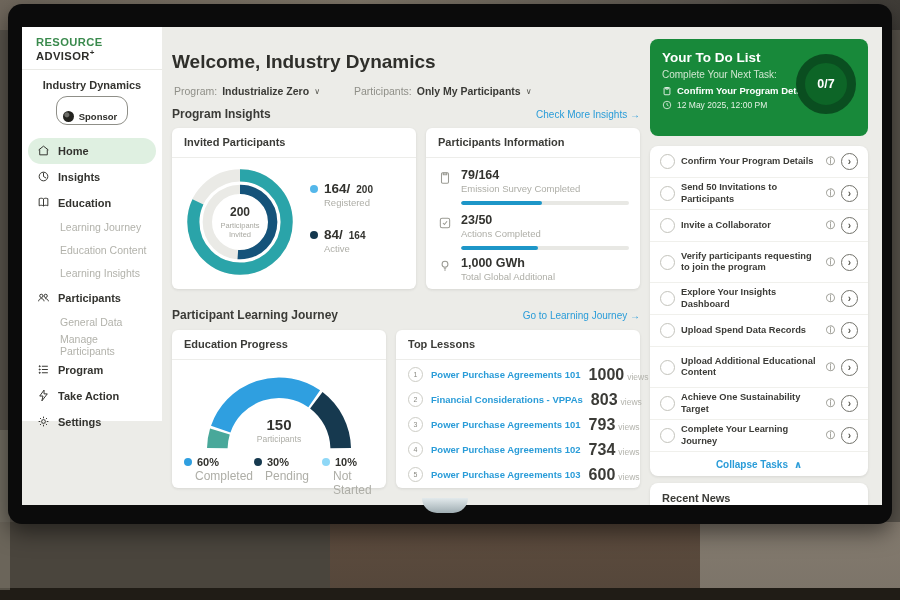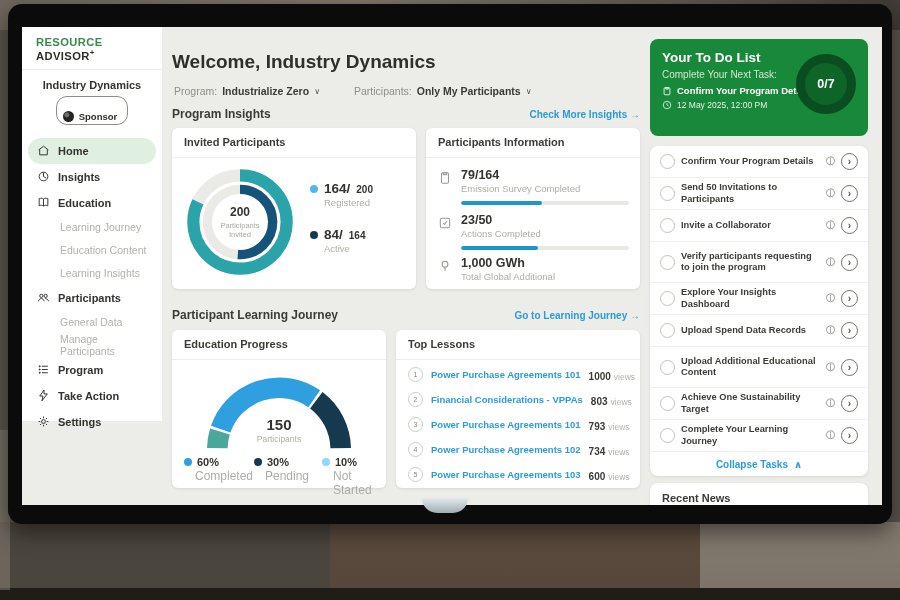--- a/index.html
+++ b/index.html
@@ -42,21 +42,21 @@
     font-size:10.5px;color:#b2b2ab;cursor:pointer;}
   
   .h1{position:absolute;left:150px;top:24px;font-size:19px;font-weight:700;color:#2f2f2b;}
   .filters{position:absolute;left:152px;top:58px;display:flex;gap:34px;font-size:10.5px;}
   .filter{display:flex;align-items:center;gap:5px;cursor:pointer;}
   .f-label{color:#8f8f88;}
   .f-value{font-weight:700;color:#3a3a36;}
   .f-chev{color:#55554f;font-size:8px;}
   .sec-row{position:absolute;left:150px;width:468px;display:flex;justify-content:space-between;align-items:center;}
   .sec-title{font-size:12px;font-weight:700;color:#3b3b37;}
-  .sec-link{font-size:10px;font-weight:700;color:#2a9cd8;cursor:pointer;}
+  .sec-link{font-size:10px;font-weight:400;color:#2a9cd8;cursor:pointer;}
   .card{position:absolute;background:#fff;border-radius:6px;box-shadow:0 1px 3px rgba(30,30,30,.10);}
   .card-h{height:29px;line-height:29px;padding:0 12px;border-bottom:1px solid #ededea;
     font-size:11px;font-weight:700;color:#3b3b37;}
   
   .donut-wrap{position:absolute;left:12px;top:38px;width:112px;height:112px;}
   .donut-center{position:absolute;left:0;top:0;width:112px;height:112px;display:flex;flex-direction:column;
     align-items:center;justify-content:center;text-align:center;}
   .donut-center .v{font-size:12px;font-weight:700;color:#33332f;}
   .donut-center .l{font-size:7.5px;color:#a9a9a2;width:58px;line-height:1.25;margin-top:2px;}
   .leg-entry{position:absolute;left:138px;}
@@ -79,21 +79,21 @@
   .gauge-center .l{font-size:8.5px;color:#aeaea7;margin-top:1px;}
   .g-leg{position:absolute;top:126px;width:64px;}
   .g-leg .line{display:flex;align-items:center;gap:5px;font-size:11px;font-weight:700;color:#33332f;}
   .g-leg .lbl{margin-left:11px;font-size:12px;color:#aeaea7;margin-top:1px;}
   
   .lesson-row{display:flex;align-items:center;gap:8px;height:25px;padding:0 12px;cursor:default;}
   .rank{width:13px;height:13px;border:1px solid #cdcdc6;border-radius:50%;font-size:7px;color:#8a8a83;
     display:flex;align-items:center;justify-content:center;flex:none;}
   .lesson-t{font-size:9.5px;font-weight:700;color:#2a9cd8;cursor:pointer;white-space:nowrap;}
   .views{margin-left:auto;white-space:nowrap;}
-  .v-num{font-size:10px;font-weight:700;color:#3b3b37;}
+  .v-num{font-size:16px;font-weight:700;color:#3b3b37;}
   .v-lbl{font-size:8.5px;color:#b3b3ac;margin-left:3px;}
   
   .todo-green{position:absolute;left:628px;top:12px;width:218px;height:97px;background:#18893a;
     border-radius:8px;color:#fff;}
   .tg-inner{padding:11px 12px;}
   .tg-title{font-size:13.5px;font-weight:700;}
   .tg-sub{font-size:10px;color:#cfe6cf;margin-top:4px;}
   .tg-row{display:flex;align-items:center;gap:5px;margin-top:5px;font-size:9.5px;font-weight:700;}
   .tg-row.due{font-size:8.5px;font-weight:400;color:#e4f1e4;margin-top:4px;}
   .tg-circle{position:absolute;right:12px;top:15px;width:42px;height:42px;border-radius:50%;

